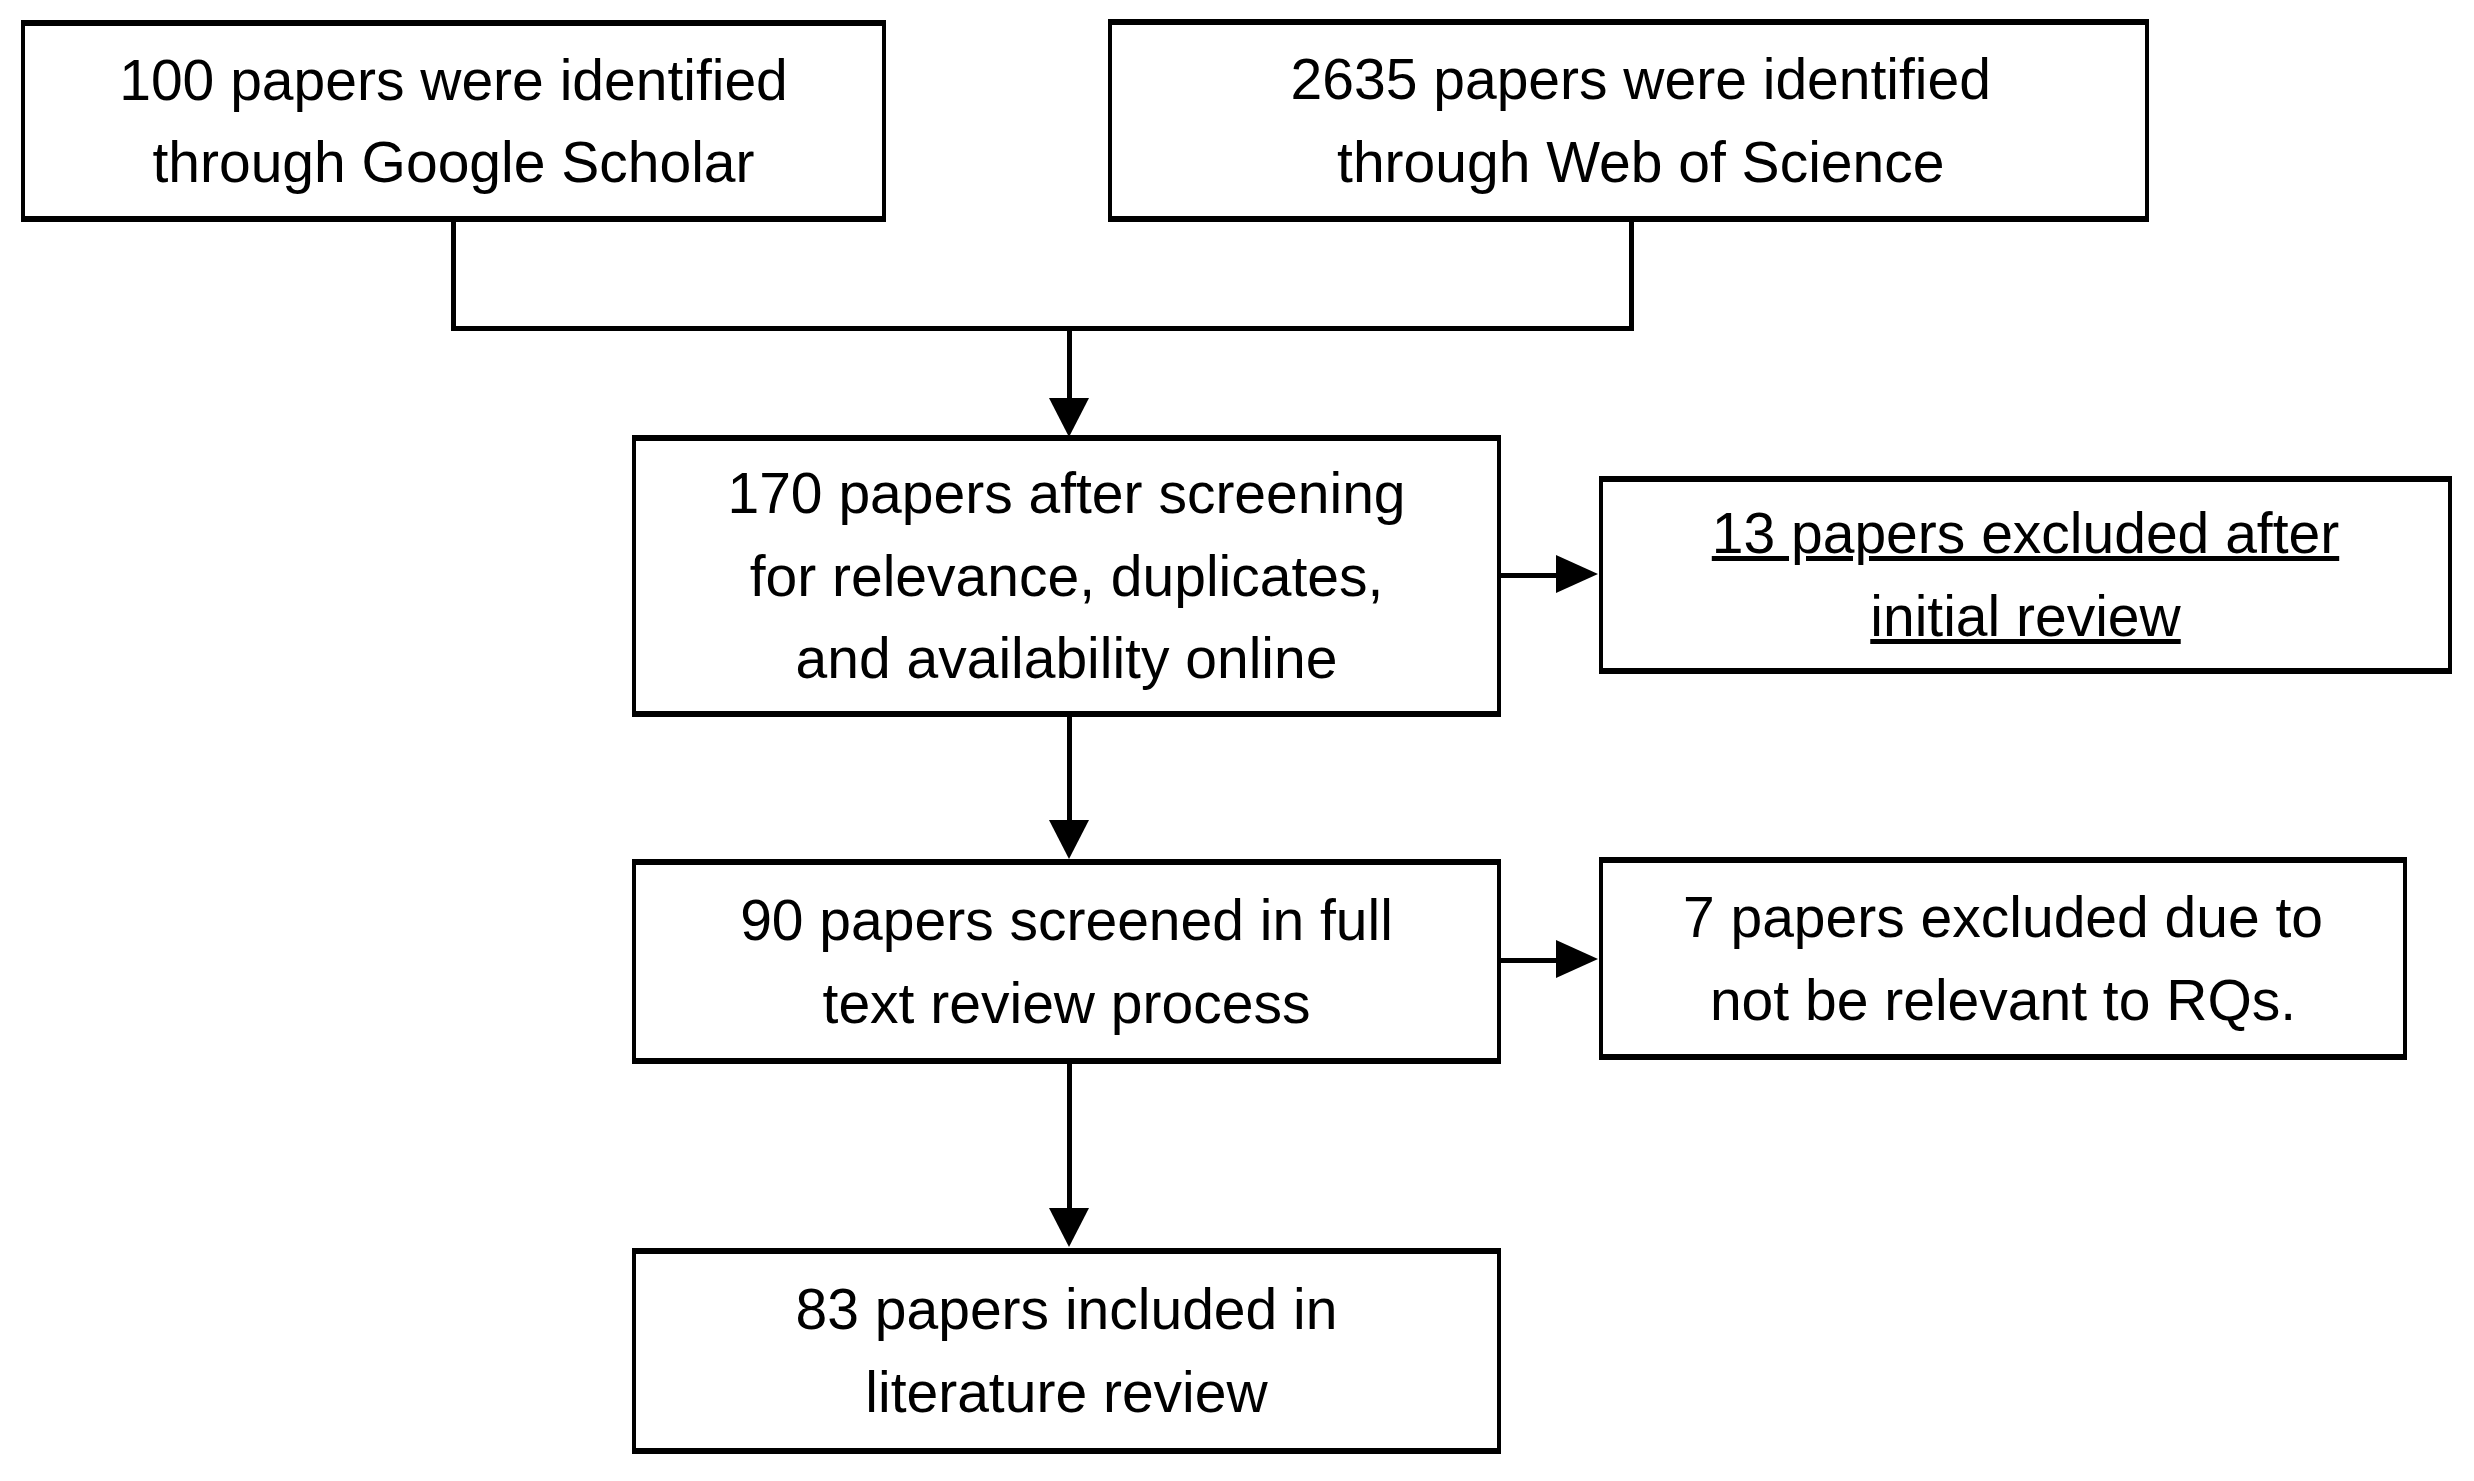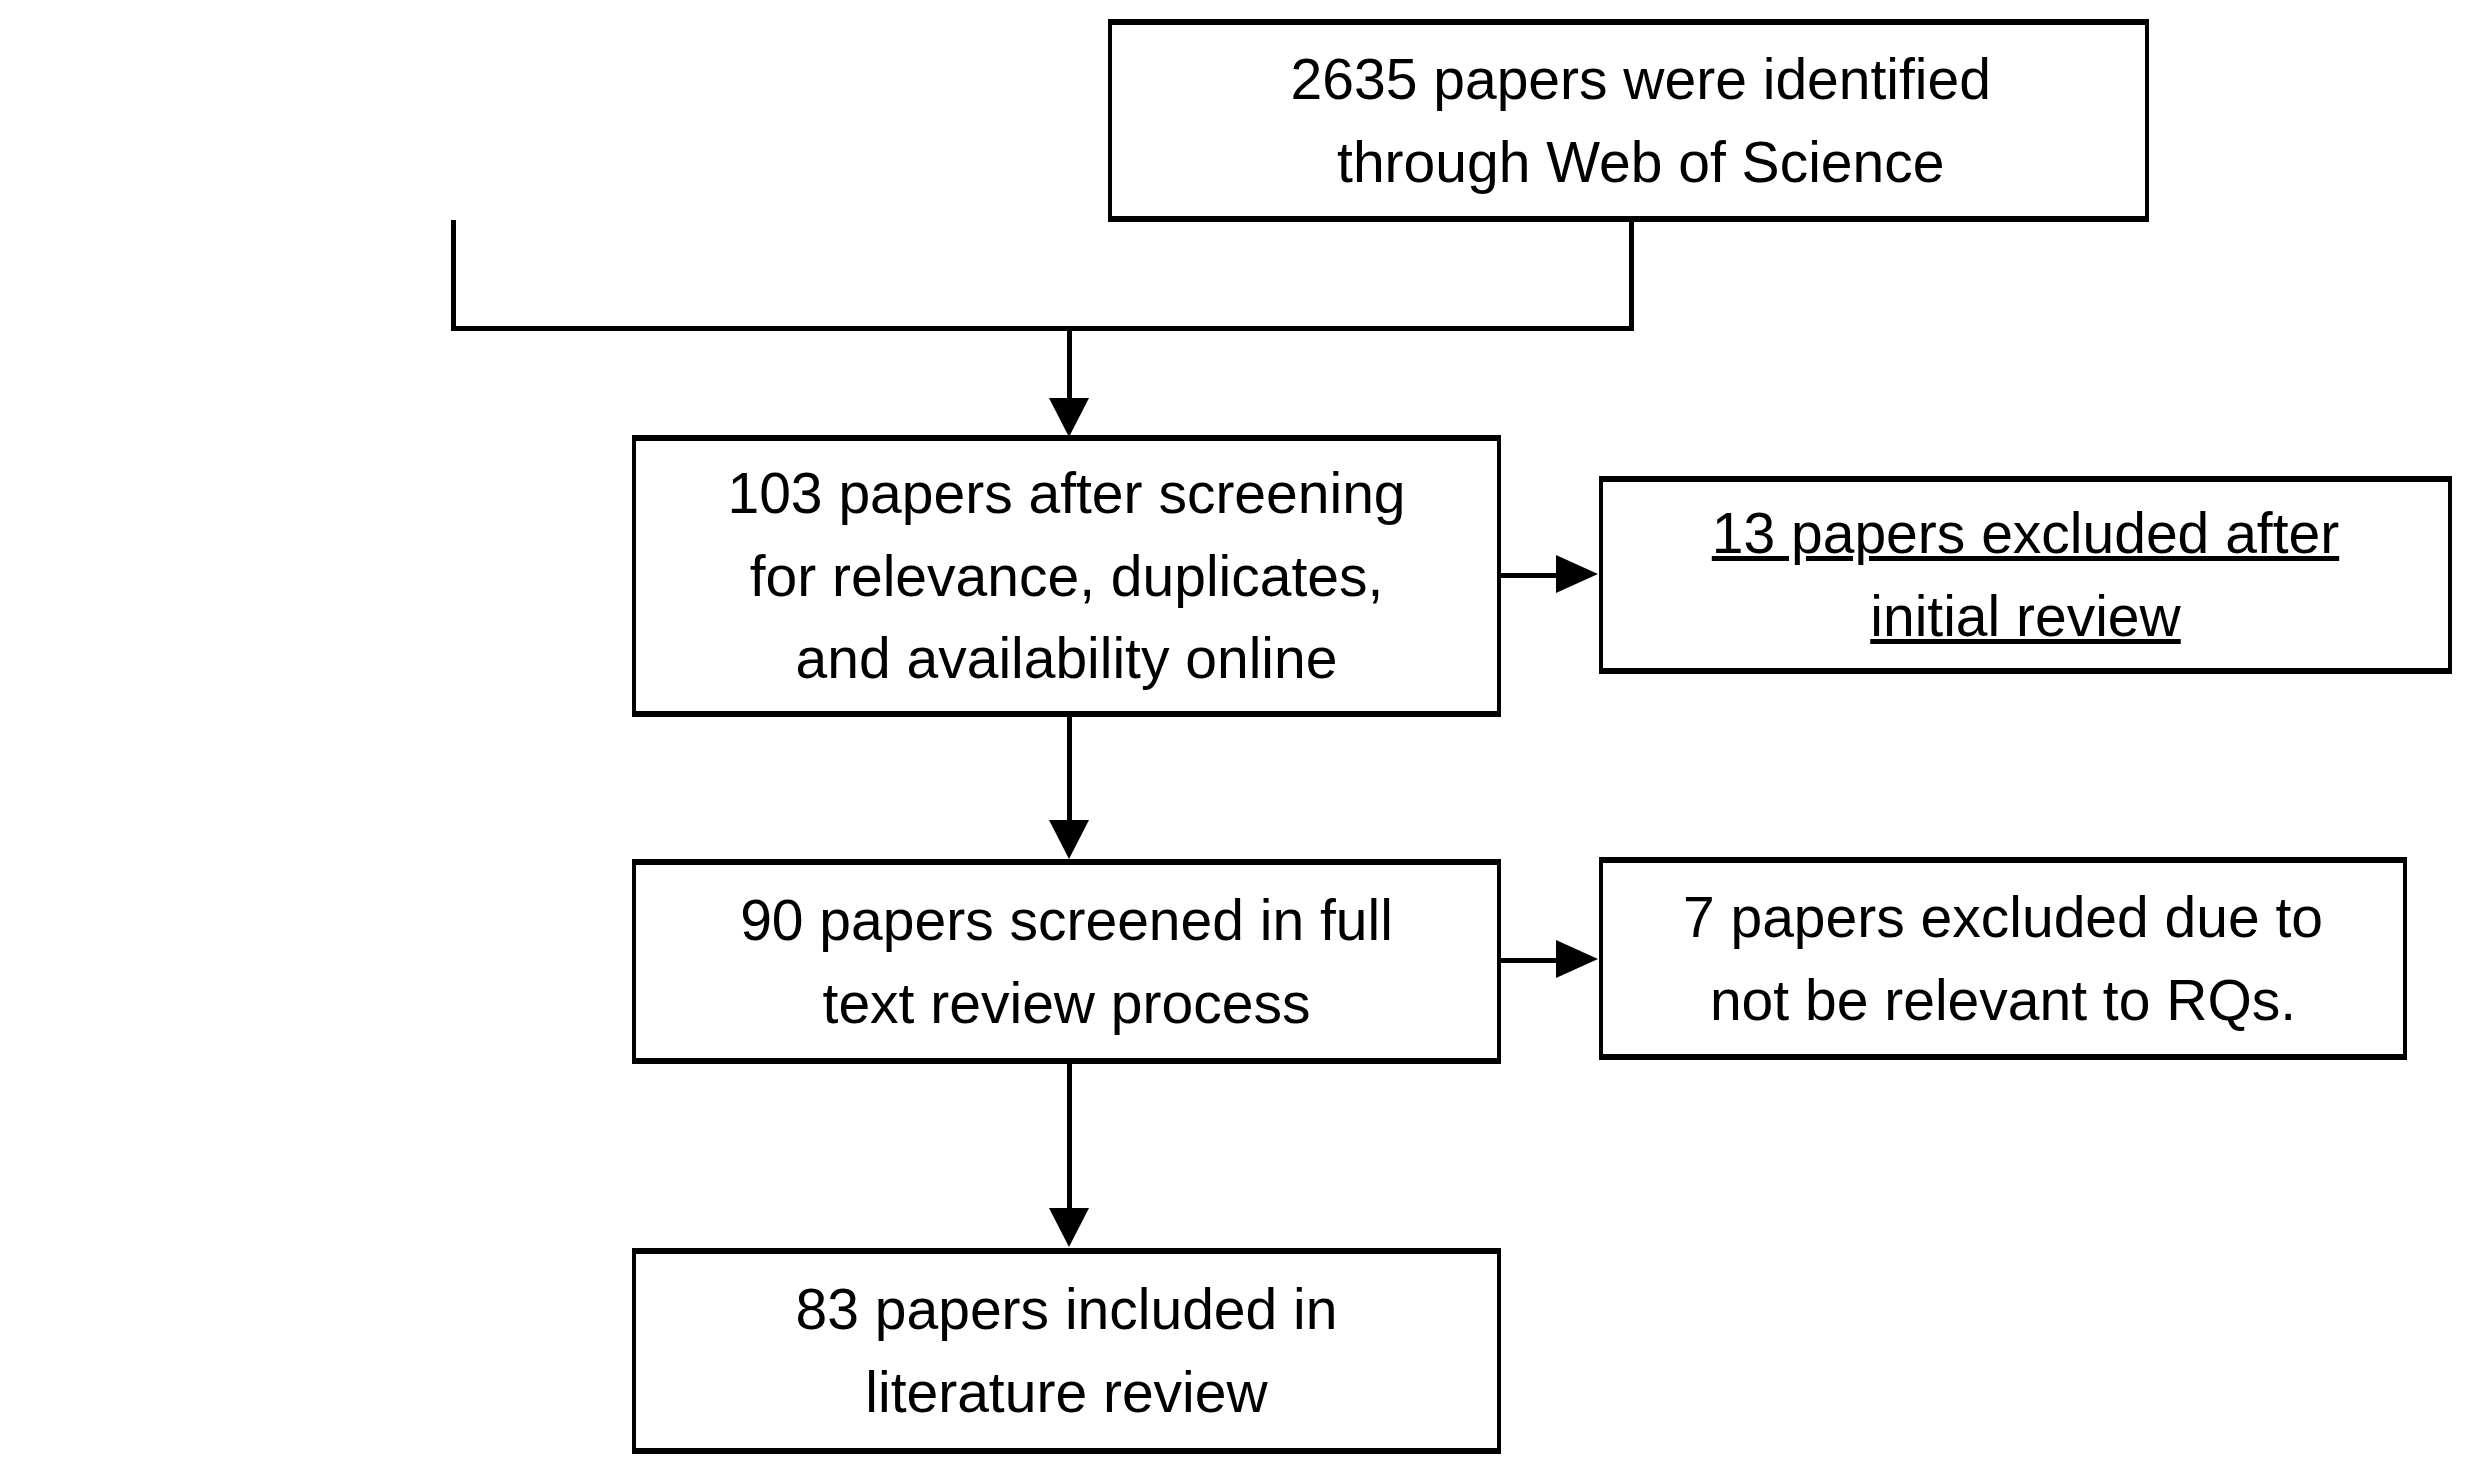--- a/index.html
+++ b/index.html
@@ -74,33 +74,37 @@
   .seg-arrow-ex2  { left: 1500px; top: 958px; width: 57px;   height: 4.5px; }
   .head-arrow-ex2 { left: 1556px; top: 940px; }
   .seg-drop-3     { left: 1067px; top: 1062px; width: 4.5px;    height: 148px; }
   .head-drop-3    { left: 1049px; top: 1208px; }
 </style>
 </head>
 <body>
 
 <div id="canvas">
 
+  <div class="box box-google-scholar">
+    <span>100 papers were identified
+through Google Scholar</span>
+  </div>
   <div class="box box-web-of-science">
     <span>2635 papers were identified
 through Web of Science</span>
   </div>
 
   <div class="line seg-gs-down"></div>
   <div class="line seg-wos-down"></div>
   <div class="line seg-merge-h"></div>
   <div class="line seg-drop-1"></div>
   <div class="head-down head-drop-1"></div>
 
   <div class="box box-screening">
-    <span>103 papers after screening
+    <span>170 papers after screening
 for relevance, duplicates,
 and availability online</span>
   </div>
   <div class="line seg-arrow-ex1"></div>
   <div class="head-right head-arrow-ex1"></div>
   <div class="box box-excluded-initial">
     <span>13 papers excluded after
 initial review</span>
   </div>
 

